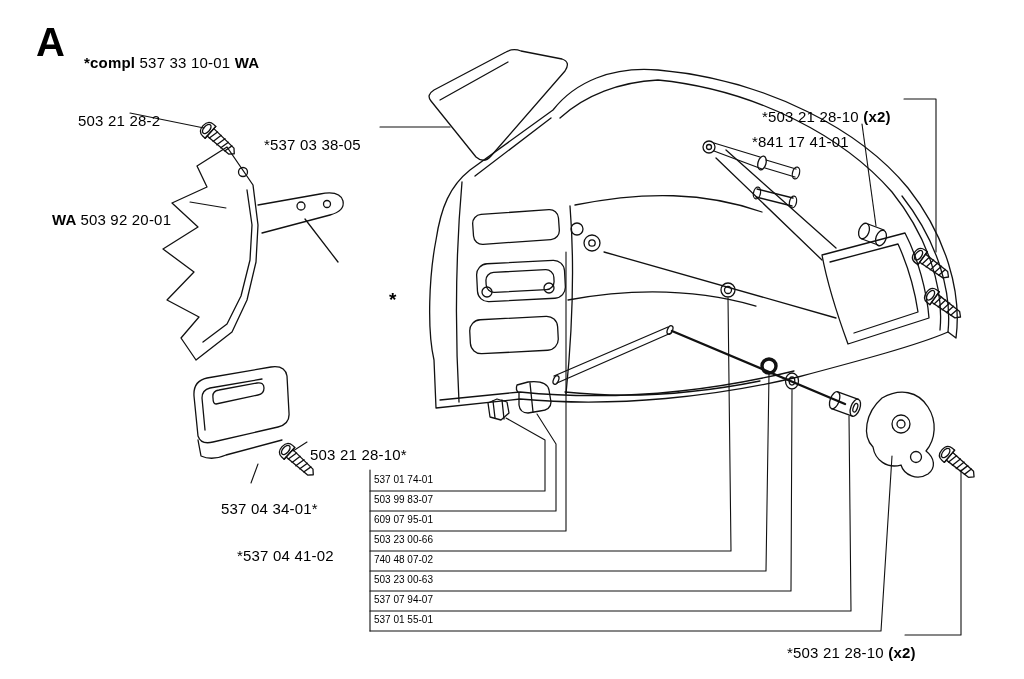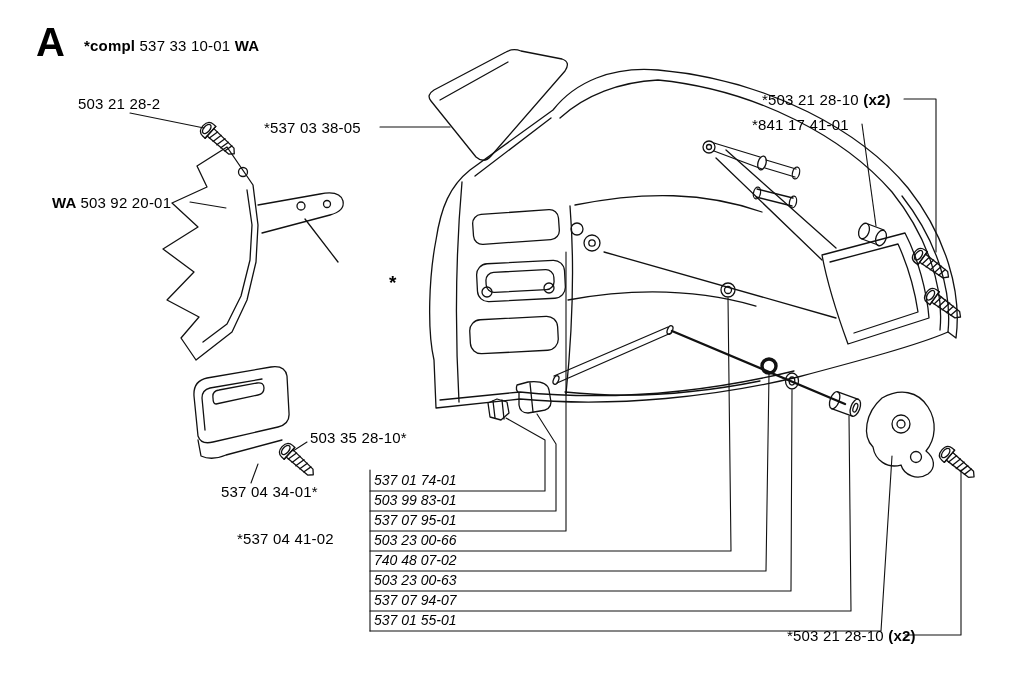--- a/index.html
+++ b/index.html
@@ -6,26 +6,26 @@
   html,body { width:1024px; height:679px; background:#ffffff; }
   body { font-family:"Liberation Sans", sans-serif; color:#000; position:relative; overflow:hidden; }
   .stage { position:absolute; left:0; top:0; width:1024px; height:679px; }
   svg.art { position:absolute; left:0; top:0; }
   svg.art path, svg.art line, svg.art circle, svg.art ellipse, svg.art rect, svg.art use {
     stroke:#111; fill:none; stroke-width:1.3; stroke-linecap:round; stroke-linejoin:round;
   }
   svg.art .ld  { stroke-width:1.1; }
   svg.art .w2  { stroke-width:2.4; }
   svg.art .w3  { stroke-width:3.4; }
-  .lbl { position:absolute; font-size:15px; white-space:nowrap; letter-spacing:.2px; }
+  .lbl { position:absolute; font-size:15px; white-space:nowrap; letter-spacing:.2px;margin-top:17px; }
   .b { font-weight:bold; }
   .section-letter { position:absolute; left:36px; top:20px; font-size:40px; font-weight:800; letter-spacing:1px; }
   .asterisk { font-size:19px; font-weight:bold; }
   .parts { position:absolute; left:374px; top:470px; }
-  .parts .row { height:20px; line-height:20px; font-size:14px; white-space:nowrap;font-style:italic; }
+  .parts .row { height:20px; line-height:20px; font-size:10px; white-space:nowrap; }
 </style>
 </head>
 <body>
 
 <div class="stage">
 
   <svg class="art" width="1024" height="679" viewBox="0 0 1024 679">
     <defs>
       <g id="screw">
         <path d="M-1,-8 Q-8,-8 -8,0 Q-8,8 -1,8 L2,8 L2,-8 Z"></path>
@@ -175,32 +175,32 @@
   <div class="lbl" style="left:52px; top:194px"><span class="b">WA </span><span>503 92 20-01</span></div>
 
   <div class="lbl" style="left:264px; top:119px">*537 03 38-05</div>
 
   <div class="lbl" style="left:762px; top:91px"><span>*503 21 28-10 </span><span class="b">(x2)</span></div>
 
   <div class="lbl" style="left:752px; top:116px">*841 17 41-01</div>
 
   <div class="lbl asterisk" style="left:389px; top:272px">*</div>
 
-  <div class="lbl" style="left:310px; top:429px">503 35 28-10*</div>
+  <div class="lbl" style="left:310px; top:429px">503 21 28-10*</div>
 
   <div class="lbl" style="left:221px; top:483px">537 04 34-01*</div>
 
   <div class="lbl" style="left:237px; top:530px">*537 04 41-02</div>
 
   <div class="lbl" style="left:787px; top:627px"><span>*503 21 28-10 </span><span class="b">(x2)</span></div>
 
   <div class="parts">
     <div class="row">537 01 74-01</div>
-    <div class="row">503 99 83-01</div>
-    <div class="row">537 07 95-01</div>
+    <div class="row">503 99 83-07</div>
+    <div class="row">609 07 95-01</div>
     <div class="row">503 23 00-66</div>
     <div class="row">740 48 07-02</div>
     <div class="row">503 23 00-63</div>
     <div class="row">537 07 94-07</div>
     <div class="row">537 01 55-01</div>
   </div>
 
 </div>
 
 </body></html>

